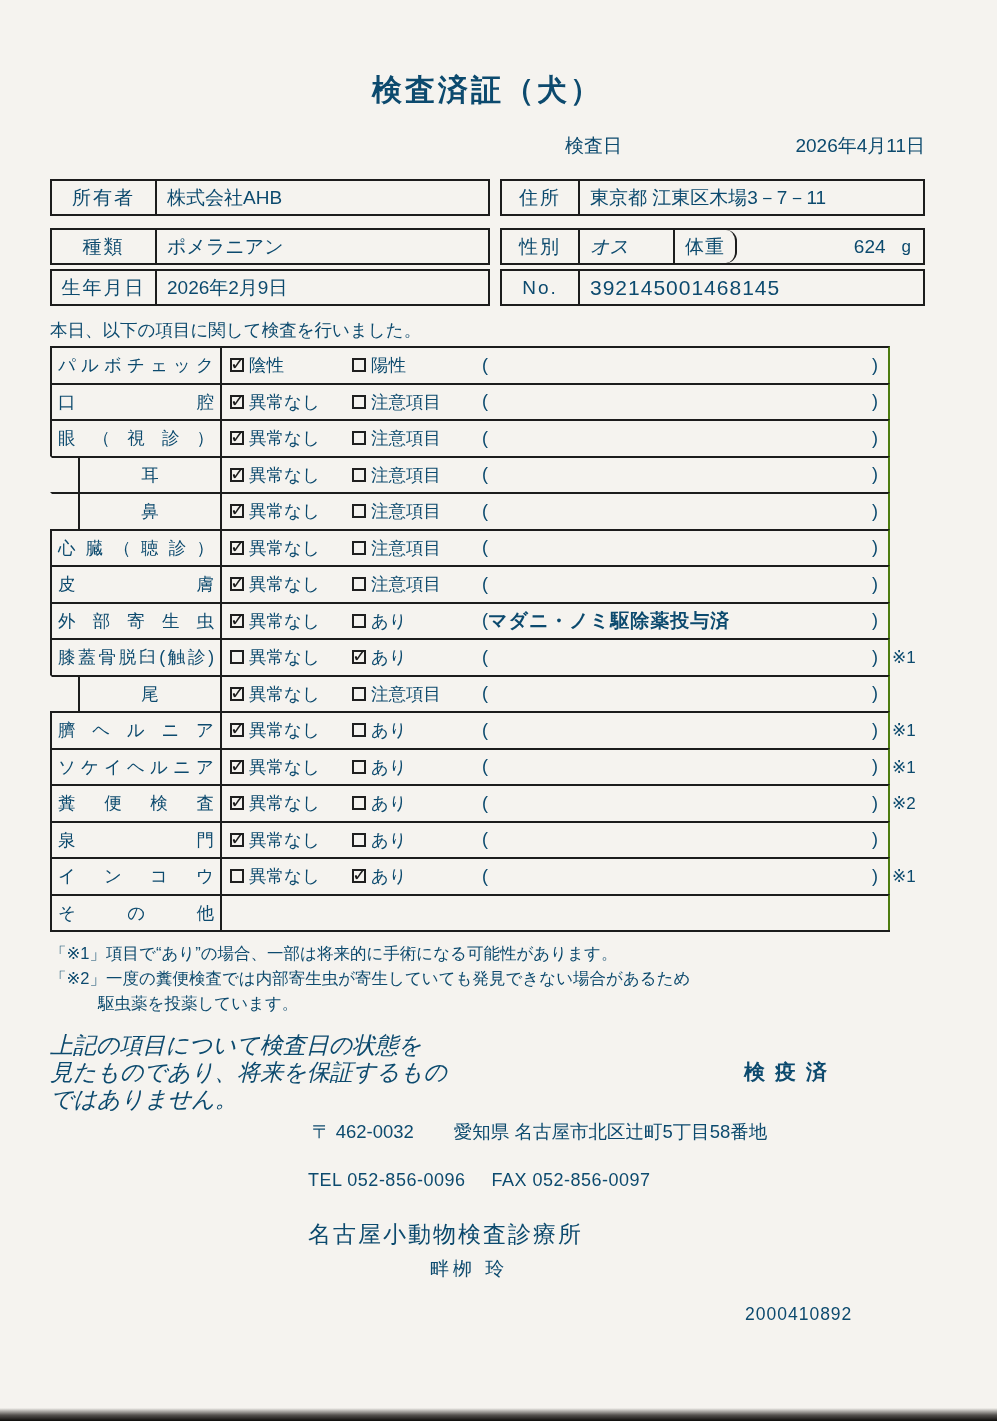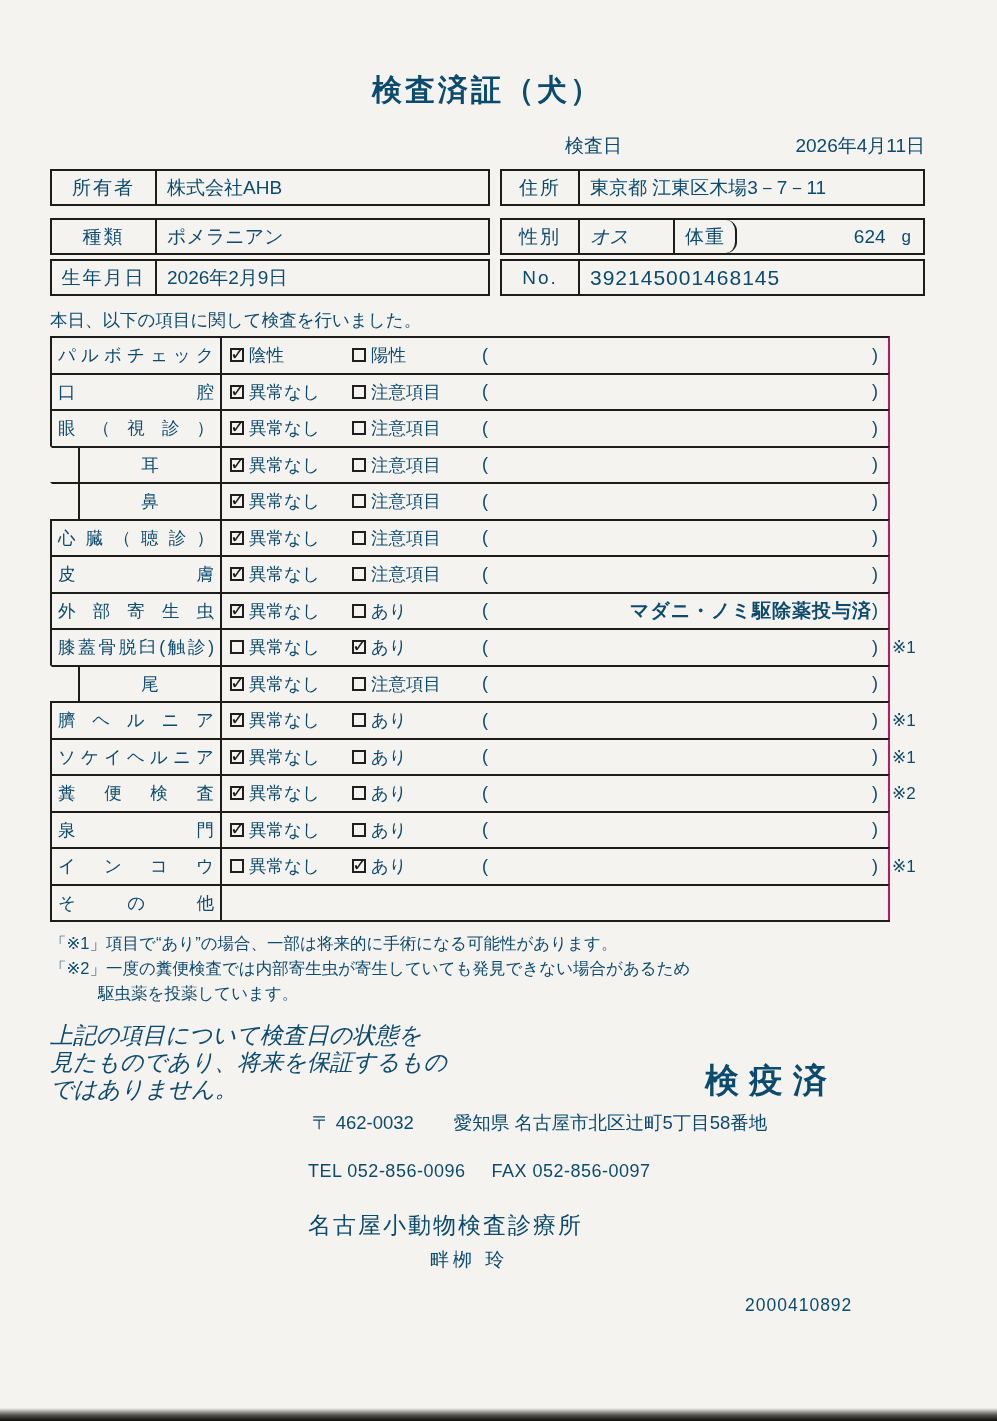--- a/index.html
+++ b/index.html
@@ -7,69 +7,69 @@
   .page { width:997px; height:1421px; background:#f5f3ef; position:relative; margin:0 auto;
           color:#0c4a6e; overflow:hidden; }
   .content { position:absolute; left:50px; top:0; width:875px; }
 
   .title { margin-top:70px; text-align:center; font-size:30px; font-weight:600; letter-spacing:3px; }
 
   .date-row { margin-top:24px; display:flex; justify-content:space-between; padding-left:515px;
               font-size:19px; height:24px; align-items:flex-end; box-sizing:border-box; }
 
   .hrow { display:flex; gap:10px; }
-  .r1 { margin-top:10px; }
+  .r1 { margin-top:20px; }
   .r2 { margin-top:12px; }
   .r3 { margin-top:4px; }
   .box { border:2px solid #1c1c1c; height:37px; display:flex; align-items:stretch; box-sizing:border-box; background:transparent; }
   .box-l { width:440px; }
   .box-r { width:425px; }
   .hlabel { width:105px; border-right:2px solid #1c1c1c; display:flex; align-items:center; justify-content:center;
             font-size:19px; letter-spacing:2px; flex:none; box-sizing:border-box; }
   .hlabel.w78 { width:78px; }
   .hlabel.w62 { width:62px; letter-spacing:1px;border-radius:11px; }
   .hval { flex:1; display:flex; align-items:center; padding-left:10px; font-size:19px; box-sizing:border-box; }
   .hval.w95 { flex:none; width:95px; border-right:2px solid #1c1c1c;font-style:italic; }
   .wval { flex:1; display:flex; align-items:center; justify-content:flex-end; padding-right:12px; font-size:19px; }
   .wval .unit { margin-left:16px; font-size:17px; }
   .noval { font-size:21px; letter-spacing:1px; }
 
   .intro { margin-top:12px; font-size:17.5px; height:24px; }
 
   .itable { margin-top:4px; width:840px; border-bottom:2px solid #1c1c1c; }
   .irow { display:flex; align-items:center; height:36.5px; box-sizing:border-box; position:relative;
-          border-top:2px solid #1c1c1c; border-left:2px solid #1c1c1c; border-right:2px solid #be185d; }
+          border-top:2px solid #1c1c1c; border-left:2px solid #1c1c1c; border-right:2px solid #4d7c0f; }
   .irow.indent { border-left:2px solid transparent; }
   .label { width:170px; flex:none; align-self:stretch; display:flex; align-items:center;
            border-right:2px solid #1c1c1c; position:relative; padding:0 6px; box-sizing:border-box; }
   .indent .label { padding-left:34px; }
   .indent .label::before { content:""; position:absolute; left:26px; top:-2px; bottom:0; width:2px; background:#1c1c1c; }
   .ltext { display:inline-block; width:100%; font-size:17.5px; text-align:justify; text-align-last:justify;
            text-justify:inter-character; white-space:nowrap; }
   .indent .ltext { text-align:center; text-align-last:center; }
   .opt { display:flex; align-items:center; flex:none; box-sizing:border-box; }
   .opt1 { width:128px; padding-left:8px; }
   .opt2 { width:132px; padding-left:2px; }
   .cb { width:14px; height:14px; border:2px solid #1f1f1f; margin-right:5px; position:relative; flex:none; box-sizing:border-box; background:transparent; }
   .cb.checked::after { content:"✓"; position:absolute; left:-2px; top:-8px; font-size:19px; color:#1b1b1b; }
   .olabel { font-size:17.5px; white-space:nowrap; }
   .paren { flex:1; align-self:stretch; display:flex; align-items:center; font-size:18px; padding-right:10px; box-sizing:border-box; }
   .po::before { content:"("; }
   .pc::before { content:")"; }
-  .ptext { flex:1; text-align:right; font-weight:600; font-size:19px; letter-spacing:1px; }
+  .ptext { flex:1; text-align:left; font-weight:600; font-size:19px; letter-spacing:1px; }
   .note { position:absolute; right:-42px; top:7px; width:38px; font-size:17px; }
   .irow.empty .opt, .irow.empty .paren { visibility:hidden; }
 
   .fnote { font-size:16.5px; line-height:25px; }
   .n1 { margin-top:9px; }
   .fnote.ind { padding-left:48px; }
 
   .bottom1 { display:flex; margin-top:16px; }
   .disclaimer { width:430px; font-size:23px; line-height:27px;font-style:italic; }
-  .stamp { margin-left:auto; margin-right:88px; margin-top:36px; font-size:34px; font-weight:600; letter-spacing:10px; white-space:nowrap; }
+  .stamp { margin-left:auto; margin-right:88px; margin-top:26px; font-size:21px; font-weight:600; letter-spacing:10px; white-space:nowrap; }
 
   .postal { margin-top:6px; padding-left:262px; display:flex; gap:40px; font-size:18.5px; white-space:nowrap; }
   .telfax { margin-top:26px; padding-left:258px; display:flex; gap:26px; font-size:18px; letter-spacing:0.5px; }
   .clinic { margin-top:28px; padding-left:258px; font-size:23px; letter-spacing:2px; }
   .examiner { margin-top:6px; padding-left:380px; font-size:19px; letter-spacing:4px; }
   .serial { margin-top:22px; padding-left:695px; font-size:17.5px; letter-spacing:1px; }
 
   .scan-edge { position:absolute; left:0; right:0; bottom:0; height:13px;
                background:linear-gradient(to bottom, rgba(40,36,32,0) 0%, rgba(30,27,24,0.75) 55%, #0d0c0a 100%); }
 </style>

